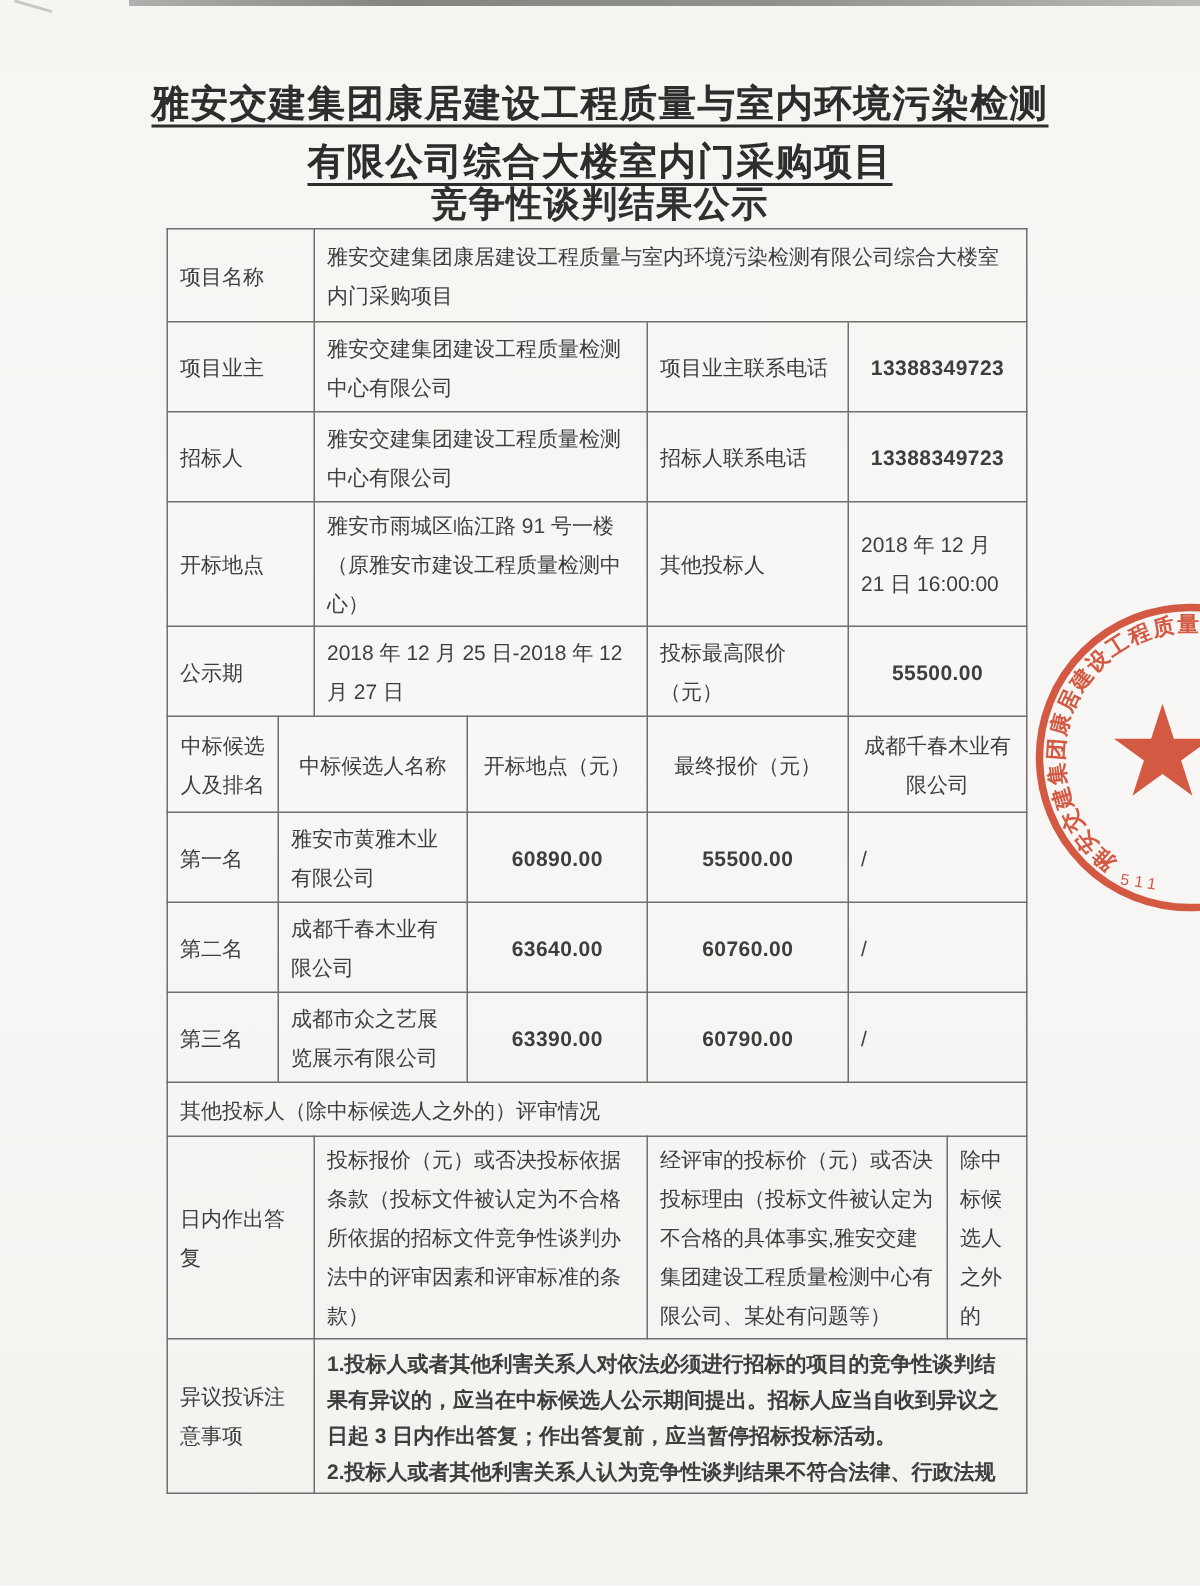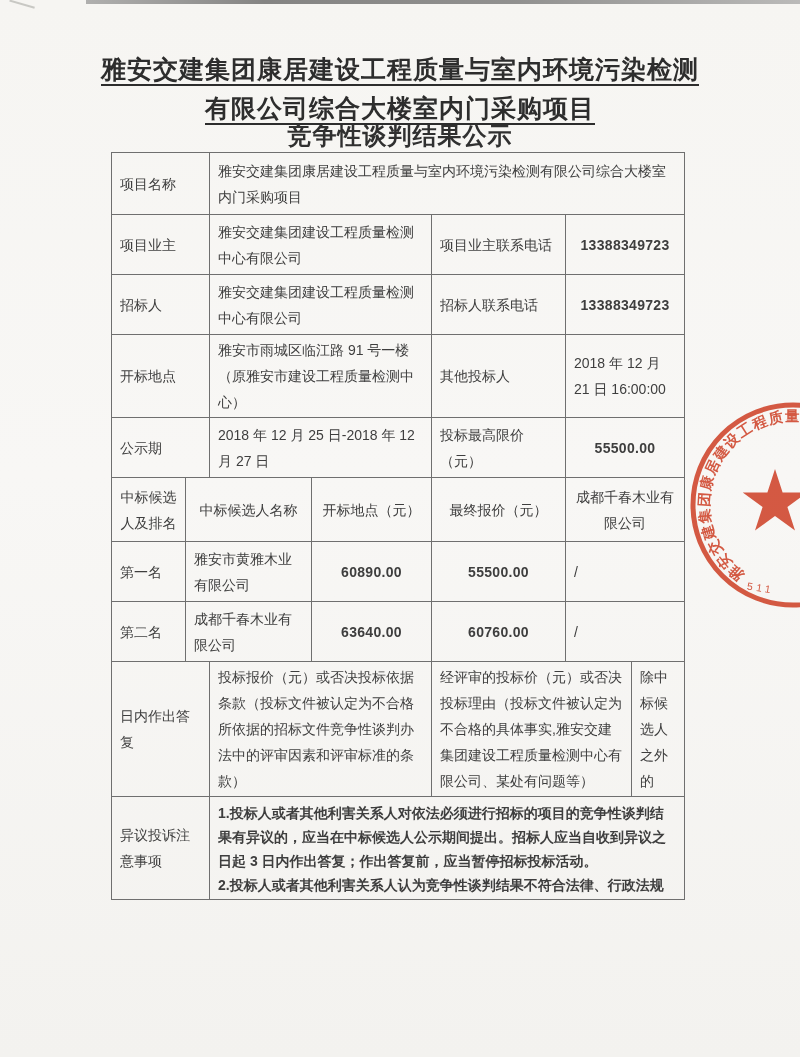--- a/index.html
+++ b/index.html
@@ -137,21 +137,31 @@
     </tr>
 
     <tr class="h60">
       <td class="center">第二名</td>
       <td colspan="2">成都千春木业有限公司</td>
       <td class="num">63640.00</td>
       <td class="num">60760.00</td>
       <td colspan="2" class="center">/</td>
     </tr>
 
+    <tr class="h60">
+      <td class="center">第三名</td>
+      <td colspan="2">成都市众之艺展览展示有限公司</td>
+      <td class="num">63390.00</td>
+      <td class="num">60790.00</td>
+      <td colspan="2" class="center">/</td>
+    </tr>
 
+    <tr class="h36">
+      <td colspan="7">其他投标人（除中标候选人之外的）评审情况</td>
+    </tr>
 
     <tr class="h135">
       <td colspan="2">日内作出答复</td>
       <td colspan="2">投标报价（元）或否决投标依据条款（投标文件被认定为不合格所依据的招标文件竞争性谈判办法中的评审因素和评审标准的条款）</td>
       <td colspan="2">经评审的投标价（元）或否决投标理由（投标文件被认定为不合格的具体事实,雅安交建集团建设工程质量检测中心有限公司、某处有问题等）</td>
       <td class="narrow">除中标候选人之外的</td>
     </tr>
 
     <tr class="h103">
       <td colspan="2">异议投诉注意事项</td>

